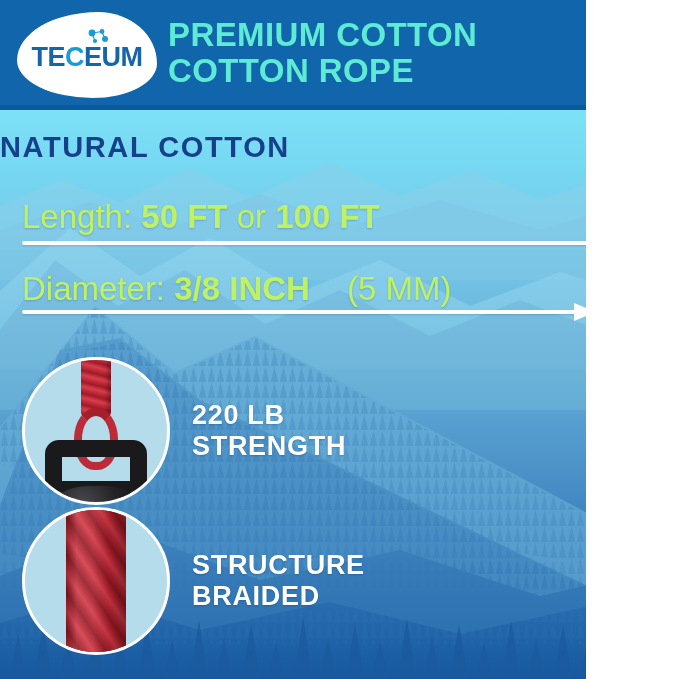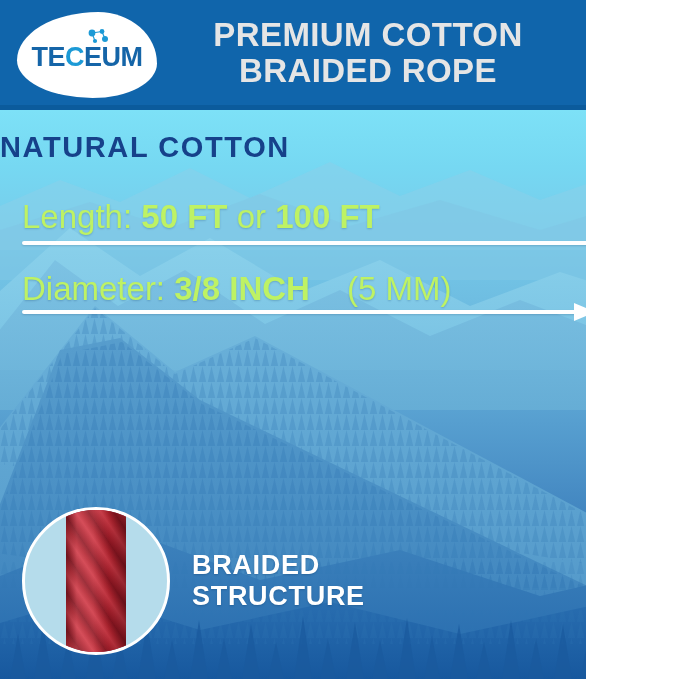--- a/index.html
+++ b/index.html
@@ -65,27 +65,26 @@
     width: 26px;
     height: 20px;
     z-index: 33;
   }
 
   .header-title {
     position: absolute;
     left: 168px;
     top: 17px;
     width: 400px;
-    color: #e5e5e5;
+    color: #5eead4;
     font-weight: bold;
     font-size: 33px;
     line-height: 36px;
     letter-spacing: 0.4px;
     z-index: 32;
-    text-align: center;
   }
   .header-title .l2 { display: block; }
 
   
   .scene {
     position: absolute;
     left: 0; top: 110px;
     width: 679px;
     height: 569px;
     overflow: hidden;
@@ -431,21 +430,21 @@
       <circle cx="10" cy="13" r="2.1" fill="#1C9AD6"></circle>
       <line x1="7" y1="5" x2="17" y2="3.5" stroke="#1C9AD6" stroke-width="1.2"></line>
       <line x1="17" y1="3.5" x2="20" y2="11" stroke="#1C9AD6" stroke-width="1.2"></line>
       <line x1="7" y1="5" x2="10" y2="13" stroke="#1C9AD6" stroke-width="1.2"></line>
     </svg>
     <div class="logo-text"><span>TE</span><span class="hl">C</span><span>EUM</span></div>
   </div>
 
   <div class="header-title">
     <span class="l1">PREMIUM COTTON</span>
-    <span class="l2">BRAIDED ROPE</span>
+    <span class="l2">COTTON ROPE</span>
   </div>
 
   <div class="natural-cotton">NATURAL COTTON</div>
 
   <div class="spec-line spec-length">
     <span class="lbl">Length:</span>
     <span class="val">50 FT</span>
     <span class="sep">or</span>
     <span class="val">100 FT</span>
   </div>
@@ -455,24 +454,38 @@
   <div class="spec-line spec-diameter">
     <span class="lbl">Diameter:</span>
     <span class="val">3/8 INCH</span>
     <span class="unit">(5 MM)</span>
   </div>
   <div class="rule rule-diameter"></div>
   <div class="arrow-right"></div>
   <div class="arrow-left"></div>
   <div class="rule-right-tail"></div>
 
+  <div class="feature feature-strength">
+    <div class="badge-circle">
+      <div class="kb-rope-coil"></div>
+      <div class="kb-rope-loop"></div>
+      <div class="kb-body">
+        <div class="kb-handle"></div>
+        <div class="kb-bell"></div>
+      </div>
+    </div>
+    <div class="feature-label">
+      <span>220 LB</span>
+      <span>STRENGTH</span>
+    </div>
+  </div>
 
   <div class="feature feature-braided">
     <div class="badge-circle">
       <div class="braid-strip"></div>
     </div>
     <div class="feature-label">
+      <span>STRUCTURE</span>
       <span>BRAIDED</span>
-      <span>STRUCTURE</span>
     </div>
   </div>
 
 </div>
 
 </body></html>

